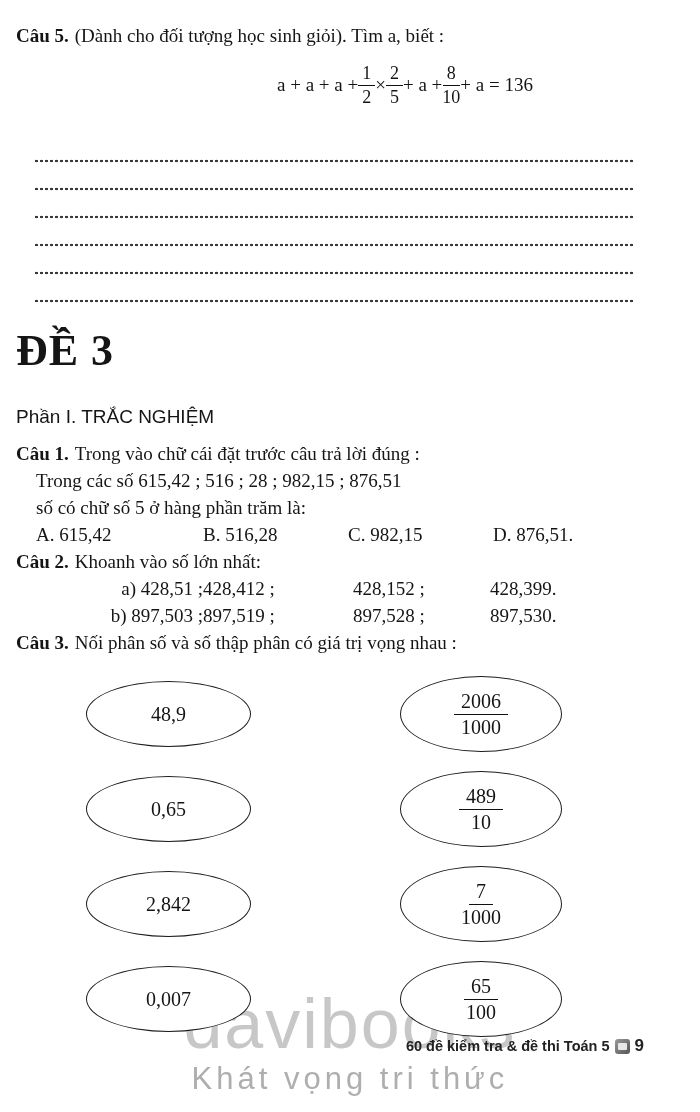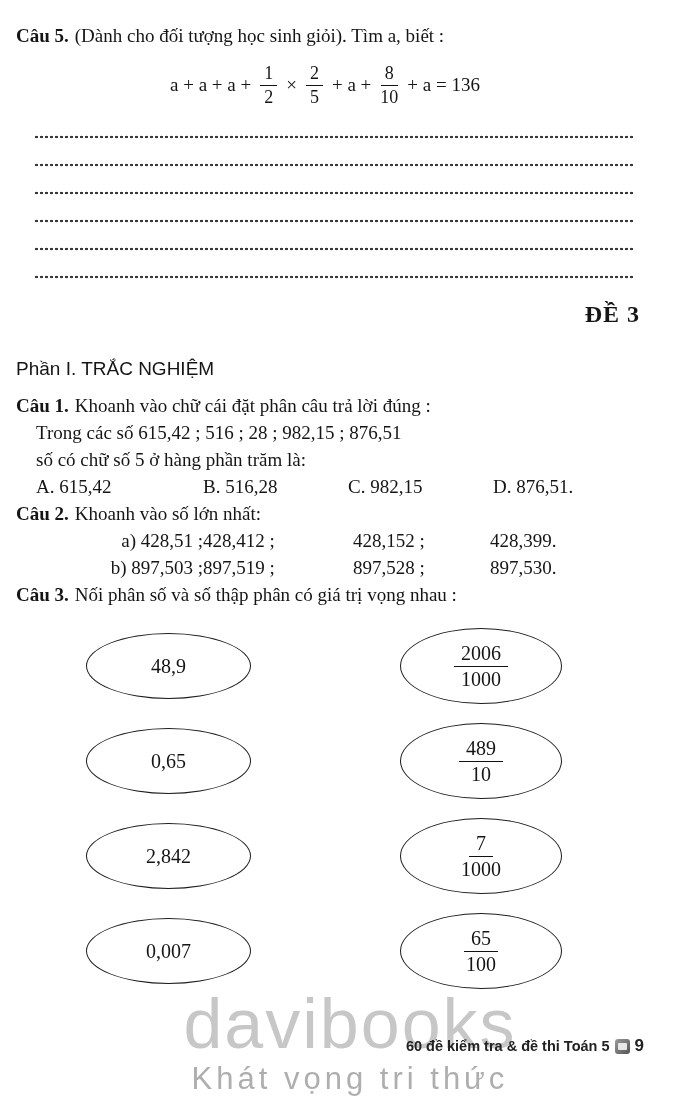--- a/index.html
+++ b/index.html
@@ -11,40 +11,40 @@
     color:#151515;
     font-size:19px;
   }
   .content { padding:22px 60px 0 16px; position:relative; z-index:2; }
 
   .qline { line-height:27px; }
   .qlabel { font-weight:bold; margin-right:6px; }
 
   
   .equation {
-    display:flex; align-items:center; gap:9px;
-    margin:10px 0 0 154px;
-    font-size:19px; height:52px;
+    display:flex; align-items:center; gap:0;
+    margin:10px 0 24px 154px;
+    font-size:19px; height:52px;justify-content:center;
   }
   .frac { display:inline-flex; flex-direction:column; align-items:center; line-height:1.15; font-size:18px; }
   .frac .num { border-bottom:1.6px solid #111; padding:0 4px 1px; }
   .frac .den { padding-top:1px; }
 
   
   .dotlines { margin-left:18px; width:600px; }
   .dotline {
     height:28px;
     background-image: radial-gradient(circle, #3a3a3a 1.2px, transparent 1.55px);
     background-size:5px 4px;
     background-repeat:repeat-x;
     background-position:left bottom;
   }
 
   .de3 {
-    text-align:right; font-size:24px; font-weight:bold;
+    text-align:left; font-size:44px; font-weight:bold;
     margin-top:22px; letter-spacing:1px;
   }
   .phan {
     font-family:"Liberation Sans", sans-serif;
     font-weight:normal; font-size:19px;
     margin-top:30px; margin-bottom:12px;
   }
 
   .indent { margin-left:20px; }
 
@@ -129,21 +129,21 @@
     <div class="dotline"></div>
     <div class="dotline"></div>
     <div class="dotline"></div>
     <div class="dotline"></div>
     <div class="dotline"></div>
   </div>
 
   <h1 class="de3">ĐỀ 3</h1>
   <h2 class="phan">Phần I. TRẮC NGHIỆM</h2>
 
-  <p class="qline"><span class="qlabel">Câu 1.</span><span>Khoanh vào chữ cái đặt phân câu trả lời đúng :</span></p>
+  <p class="qline"><span class="qlabel">Câu 1.</span><span>Trong vào chữ cái đặt trước câu trả lời đúng :</span></p>
   <p class="qline indent">Trong các số 615,42 ; 516 ; 28 ; 982,15 ; 876,51</p>
   <p class="qline indent">số có chữ số 5 ở hàng phần trăm là:</p>
   <div class="opt-row">
     <span>A. 615,42</span>
     <span>B. 516,28</span>
     <span>C. 982,15</span>
     <span>D. 876,51.</span>
   </div>
 
   <p class="qline"><span class="qlabel">Câu 2.</span><span>Khoanh vào số lớn nhất:</span></p>

